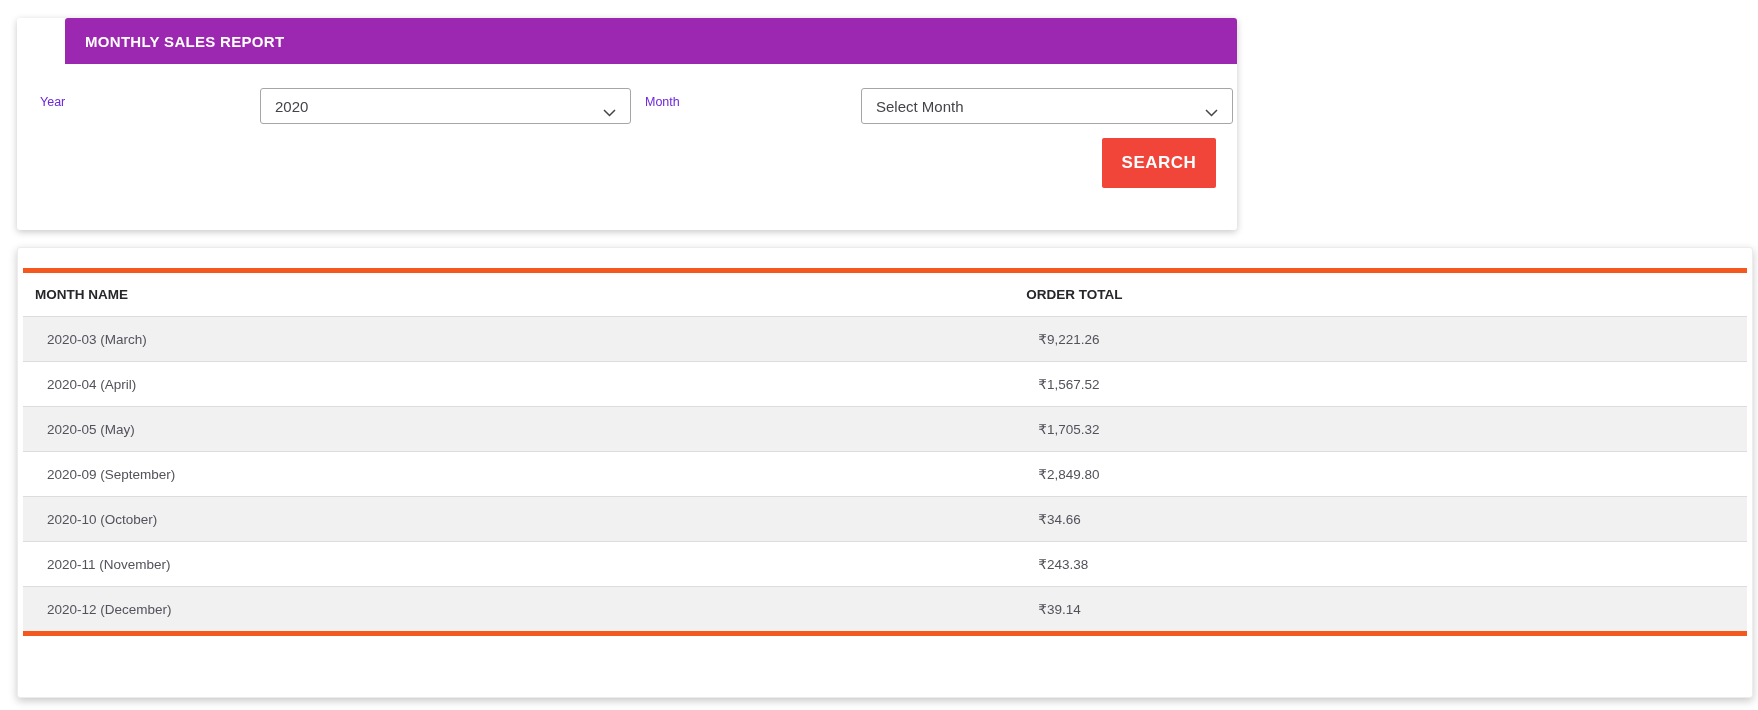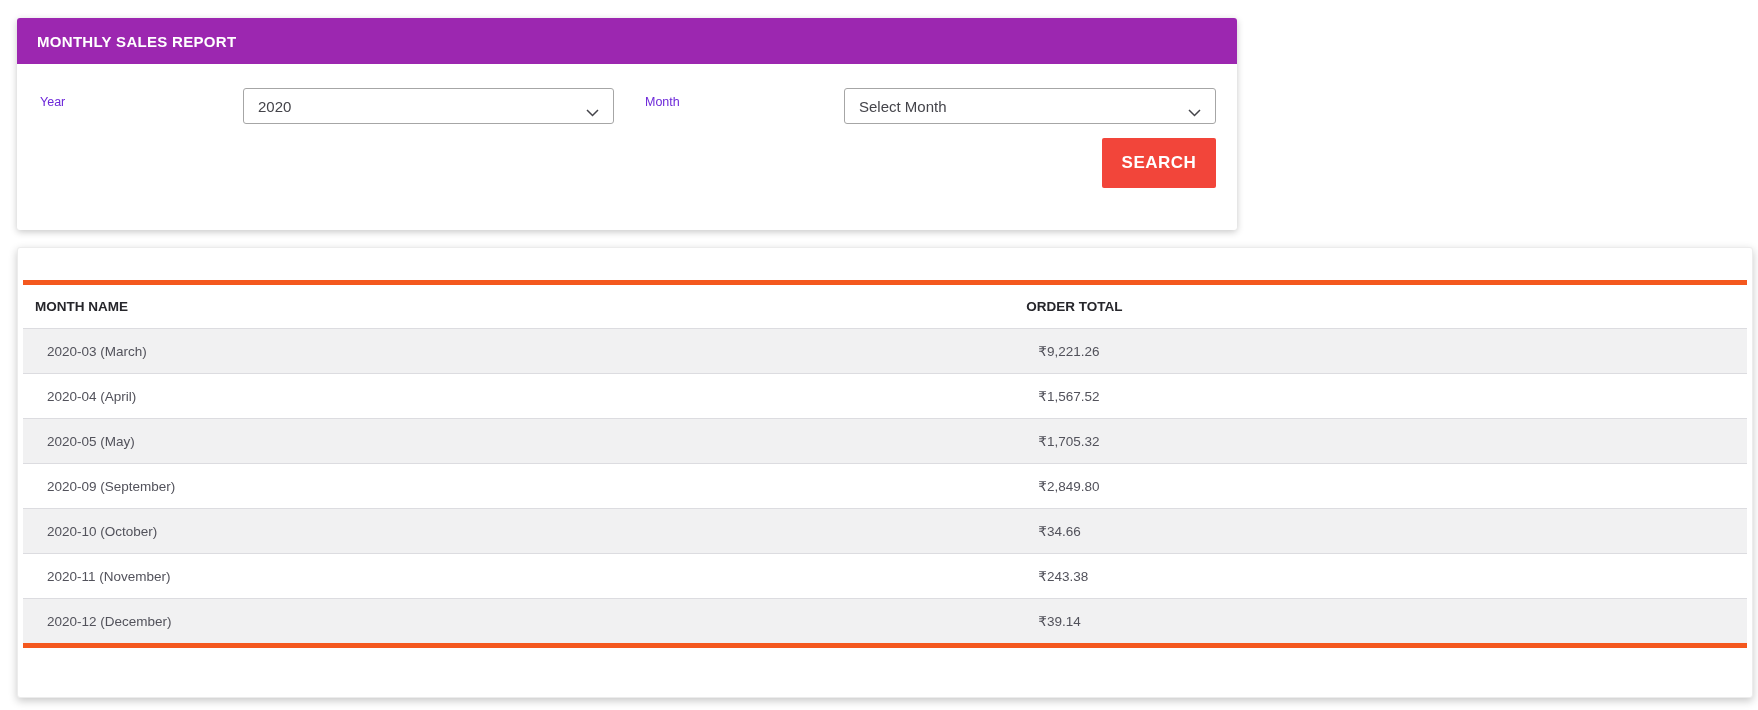--- a/index.html
+++ b/index.html
@@ -20,21 +20,21 @@
     color:var(--text-muted);
   }
   .card{
     position:absolute;
     background:#fff;
     border-radius:3px;
     box-shadow:0 2px 7px rgba(0,0,0,0.22);
   }
   
   .filter-card{
-    left:17px;top:18px;width:1220px;height:212px;
+    left:17px;top:18px;width:1220px;height:212px;padding-left:48px;
   }
   .filter-header{
     height:46px;
     background:var(--purple);
     border-radius:3px 3px 0 0;
     display:flex;align-items:center;
     padding:0 20px;
     color:#fff;
     font-size:15px;
     font-weight:600;
@@ -49,20 +49,21 @@
     position:absolute;
     height:36px;
     border:1px solid #a6a6a6;
     border-radius:3px;
     background:#fff;
     display:flex;align-items:center;
     padding:0 14px;
     font-size:15px;
     color:#44444a;
     cursor:pointer;
+    margin-left:17px;
   }
   .select .chevron{
     position:absolute;
     right:14px;top:14px;
     pointer-events:none;
   }
   .search-btn{
     position:absolute;
     left:1085px;top:120px;
     width:114px;height:50px;
@@ -81,21 +82,20 @@
     left:17px;top:247px;width:1736px;height:451px;
     padding:20px 5px 0 5px;
     border:1px solid #ececec;
     box-shadow:0 3px 8px rgba(0,0,0,0.22);
   }
   table.report{
     width:100%;
     border-collapse:collapse;
     border-top:5px solid var(--accent);
     border-bottom:5px solid var(--accent);
-    margin-top:12px;
   }
   table.report th{
     text-align:left;
     font-size:13.5px;
     font-weight:700;
     color:var(--text-dark);
     padding:14px 12px;
     border-bottom:1px solid var(--row-border);
   }
   table.report td{

